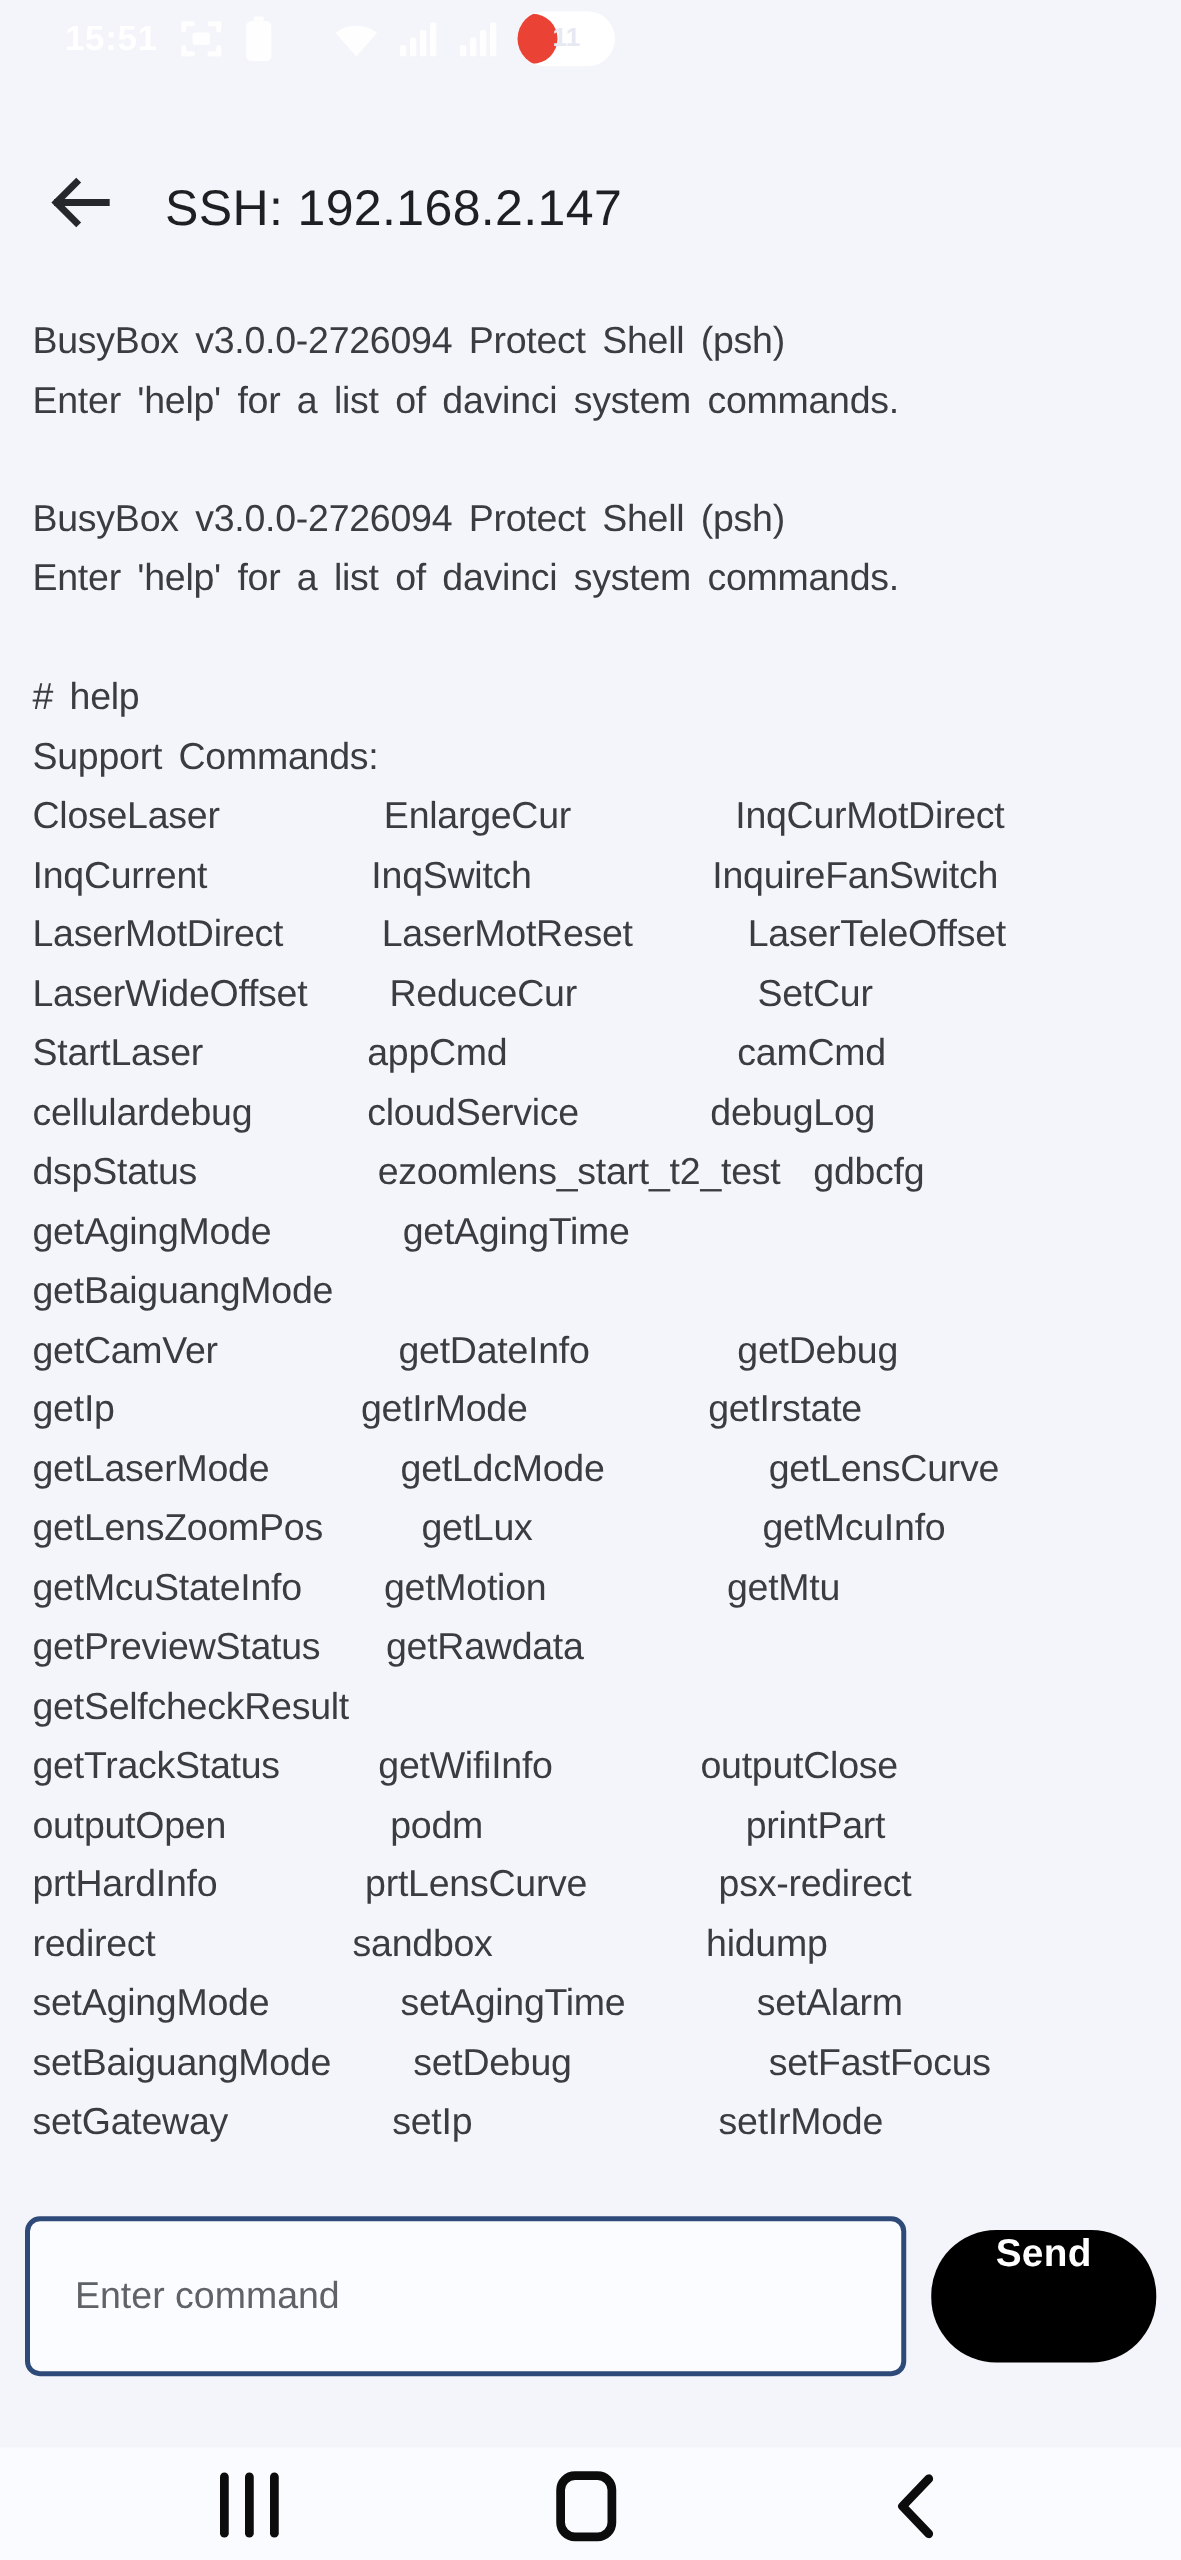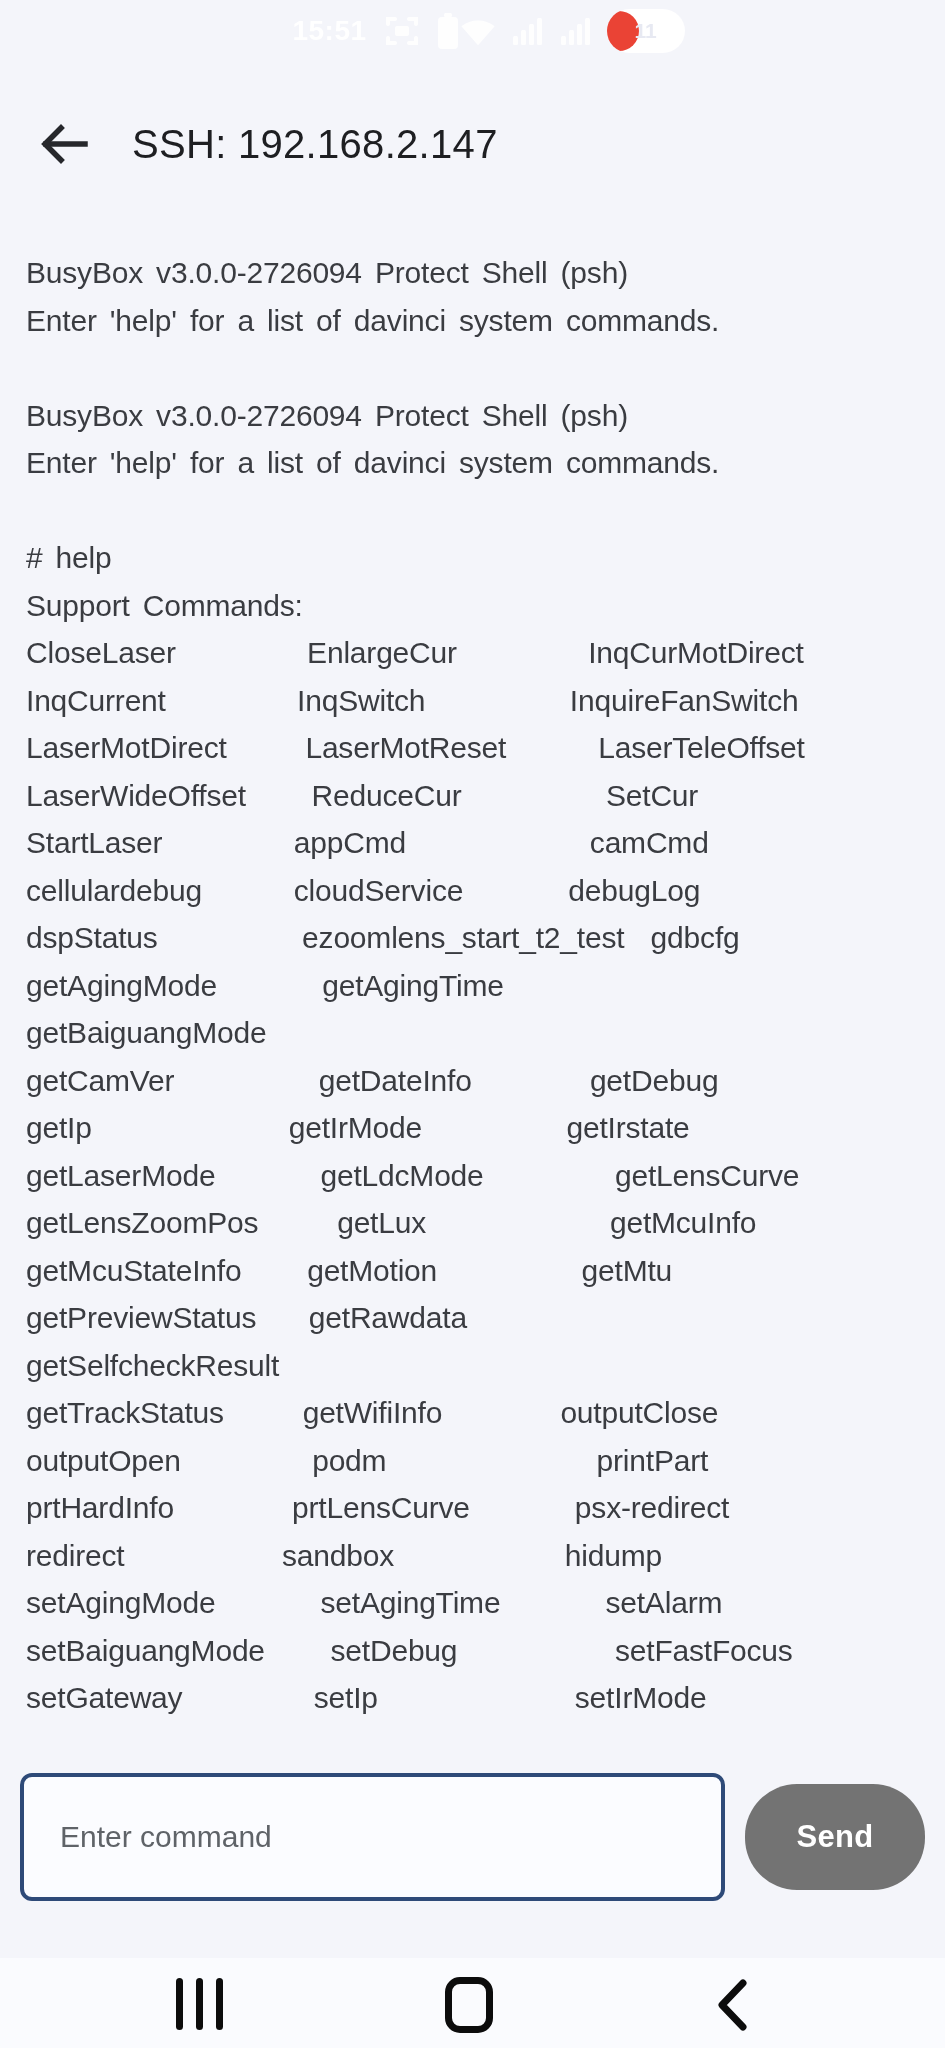--- a/index.html
+++ b/index.html
@@ -4,43 +4,43 @@
 <style>
   html,body{margin:0;padding:0;background:#e9eaf0;}
   .screen{
     position:relative;width:945px;height:2048px;margin:0 auto;
     background:#f4f5fa;overflow:hidden;
     font-family:"Liberation Sans",sans-serif;color:#3a3c41;
   }
   
   .status-bar{
     position:absolute;top:0;left:0;right:0;height:62px;
-    display:flex;align-items:center;justify-content:center;
-    padding:0 20px 0 52px;box-sizing:border-box;
+    display:flex;align-items:center;justify-content:flex-start;
+    padding:0 20px 0 52px;box-sizing:border-box;gap:48px;
   }
   .sb-left{display:flex;align-items:center;gap:18px;}
   .sb-right{display:flex;align-items:center;gap:14px;}
   .sb-time{font-size:28px;font-weight:700;color:rgba(255,255,255,.96);letter-spacing:.5px;}
   .sb-ico{opacity:.93;}
   .battery-pill{
     position:relative;width:78px;height:44px;border-radius:22px;
     background:rgba(255,255,255,.95);overflow:hidden;
     display:flex;align-items:center;justify-content:center;
   }
   .battery-pill .red-arc{
     position:absolute;left:-8px;top:2px;width:40px;height:40px;border-radius:50%;
     background:#ea4335;
   }
   .battery-pill .pct{
     position:relative;font-size:21px;font-weight:700;color:#e7e9f2;letter-spacing:0;
   }
   
   .header{
     position:absolute;top:98px;left:0;right:0;height:92px;
-    display:flex;align-items:center;
+    display:flex;align-items:flex-end;
   }
   .back-btn{
     background:none;border:none;padding:0;margin-left:36px;cursor:pointer;
     width:56px;height:56px;display:flex;align-items:center;justify-content:center;
   }
   .title{
     margin:0 0 0 40px;font-size:40px;font-weight:400;color:#1e1f22;letter-spacing:.3px;
   }
   
   .terminal{
@@ -55,22 +55,22 @@
   .command-bar{position:absolute;top:1770px;left:20px;right:20px;height:140px;}
   .cmd-input{
     position:absolute;left:0;top:3px;width:705px;height:128px;box-sizing:border-box;
     border:4px solid #2e4a78;border-radius:12px;background:#fbfcff;
     padding:0 20px 0 36px;font-family:"Liberation Sans",sans-serif;
     font-size:30px;color:#0c4a6e;outline:none;
   }
   .cmd-input::placeholder{color:#5f6368;opacity:1;}
   .send-btn{
     position:absolute;right:0;top:14px;width:180px;height:106px;
-    border:none;border-radius:52px;background:#737373;cursor:pointer;
-    display:flex;align-items:center;justify-content:center;
+    border:none;border-radius:52px;background:#000000;cursor:pointer;
+    display:flex;justify-content:center;
   }
   .send-btn span{color:#ffffff;font-size:31px;font-weight:700;letter-spacing:.3px;}
   
   .nav-bar{position:absolute;top:1958px;left:0;right:0;height:90px;background:#fafbfe;}
   .nav-btn{position:absolute;background:none;border:none;padding:0;cursor:pointer;}
   .recents{left:176px;top:20px;display:flex;gap:13px;}
   .recents .bar{width:7px;height:52px;background:#0c0c0c;border-radius:3.5px;display:block;}
   .home{left:445px;top:19px;}
   .home .home-sq{display:block;width:34px;height:42px;border:7px solid #0c0c0c;border-radius:15px;}
   .navback{left:714px;top:20px;}

